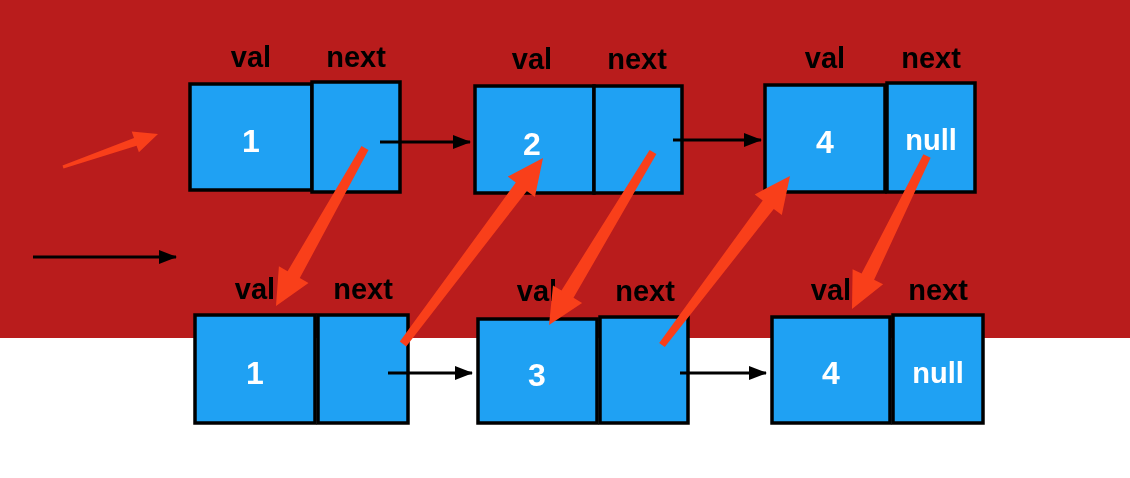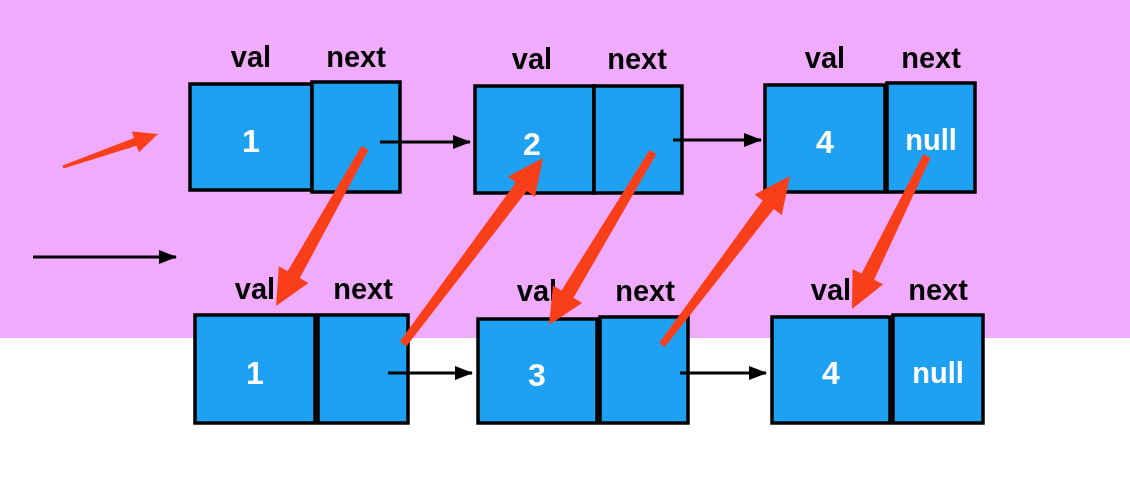--- a/index.html
+++ b/index.html
@@ -8,21 +8,21 @@
     background: #ffffff;
     width: 1130px;
     height: 478px;
     overflow: hidden;
     font-family: "Liberation Sans", sans-serif;
   }
   #stage {
     position: relative;
     width: 1130px;
     height: 338px;
-    background: #f0abfc;
+    background: #b91c1c;
   }
   svg { display: block; }
   .cell {
     stroke: #000000;
     stroke-width: 3.5;
   }
   .field-label {
     font-family: "Liberation Sans", sans-serif;
     font-weight: bold;
     font-size: 29px;

